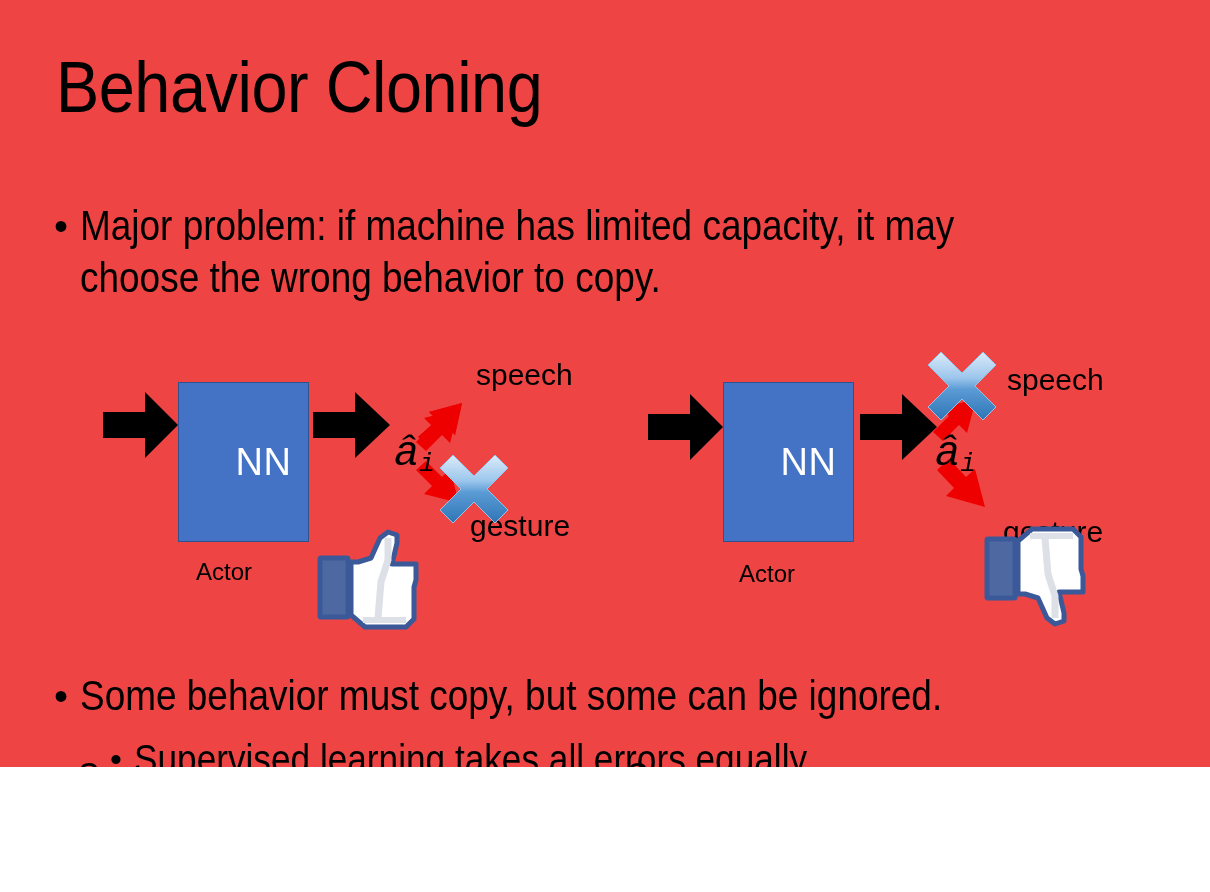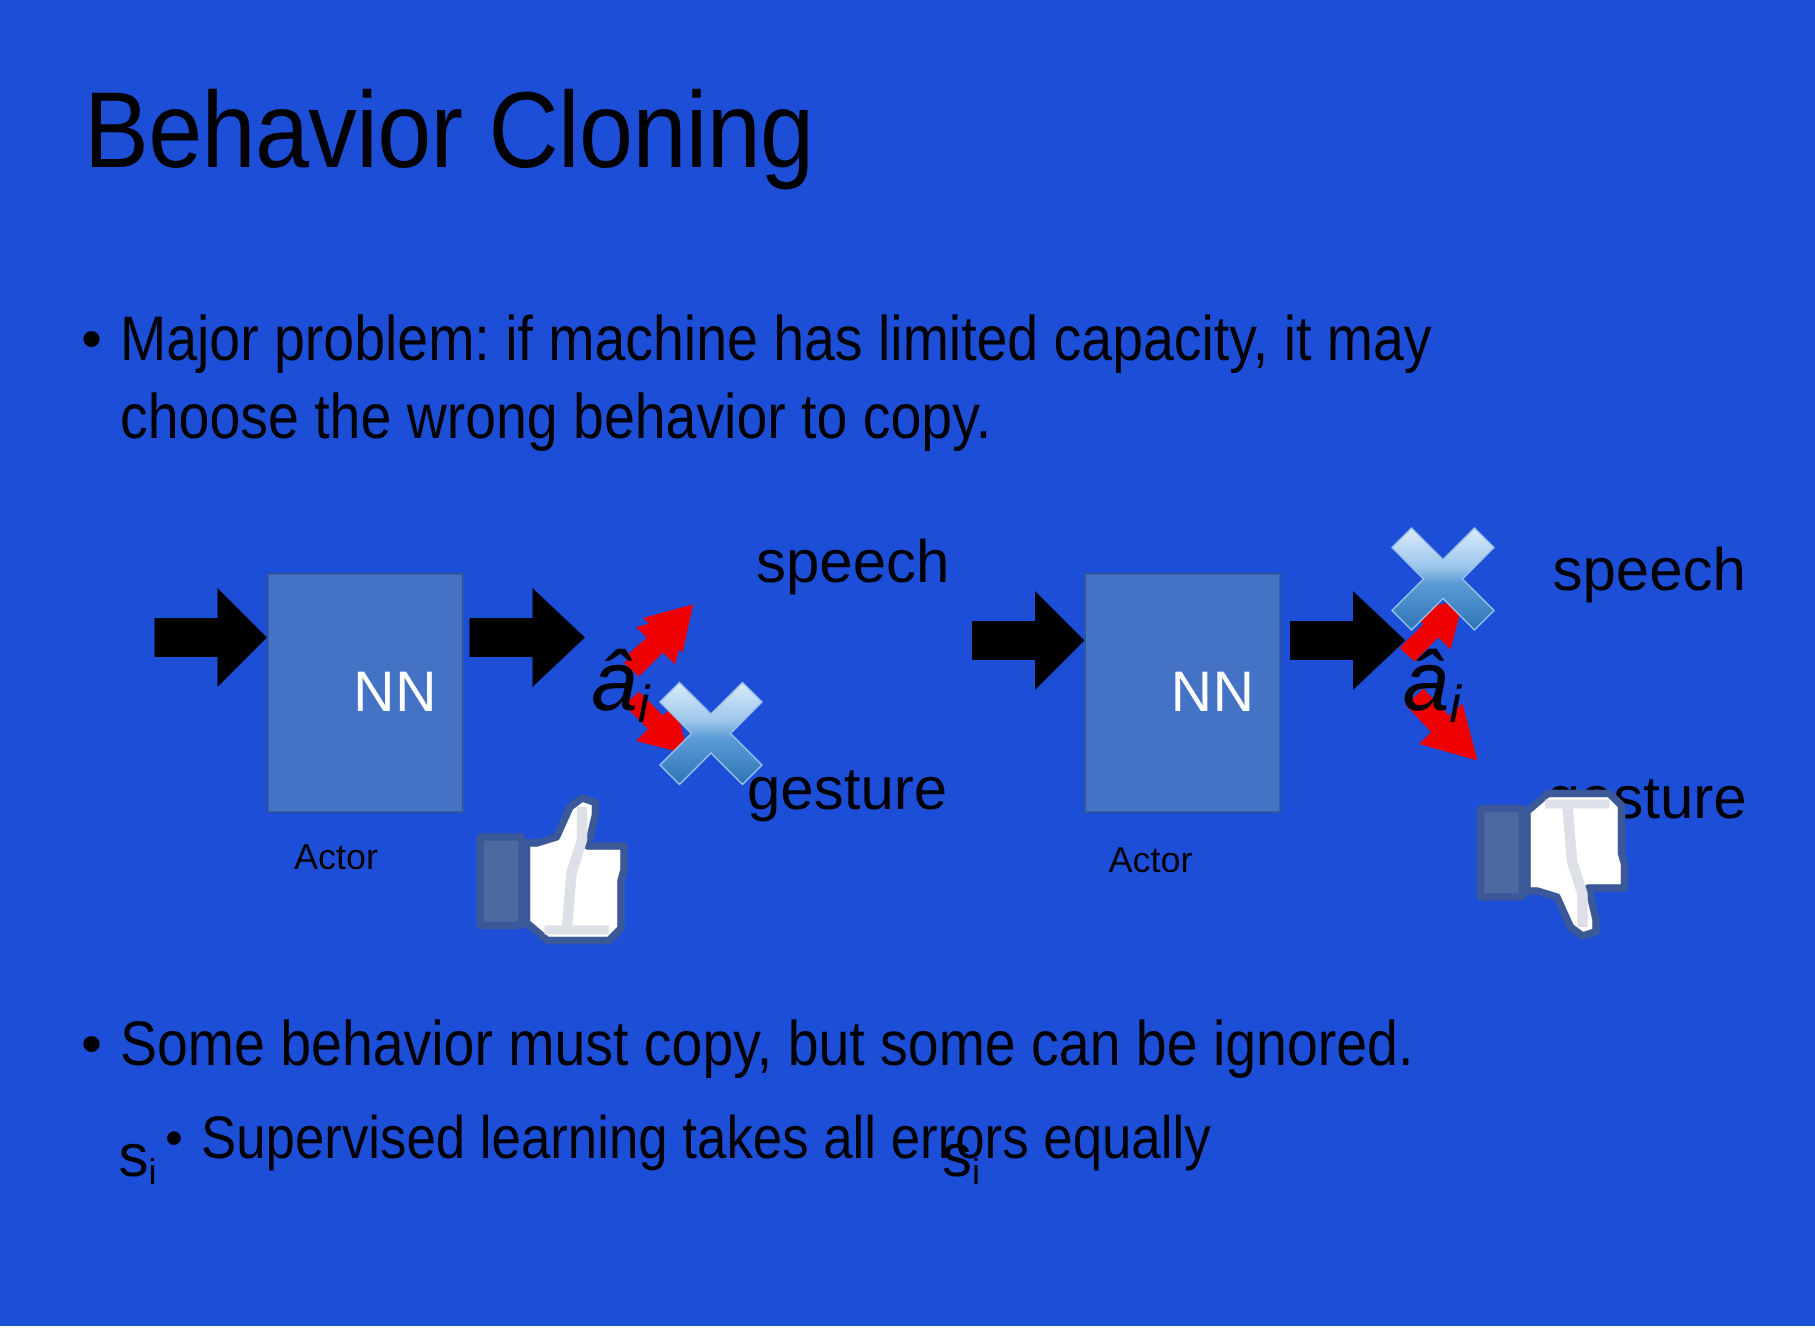--- a/index.html
+++ b/index.html
@@ -7,22 +7,22 @@
     padding: 0;
     background: #ffffff;
   }
   body {
     font-family: "Liberation Sans", sans-serif;
     color: #000000;
   }
   #slide {
     position: relative;
     width: 1210px;
-    height: 884px;
-    background: #1d4ed8;
+    height: 767px;
+    background: #ef4444;
     overflow: hidden;
   }
 
   
   .slide-title {
     position: absolute;
     left: 56px;
     top: 44px;
     font-size: 72px;
     line-height: 86px;
@@ -104,40 +104,39 @@
     white-space: nowrap;
     margin-left: 41px;
   }
   .s-label sub {
     font-size: 0.60em;
     vertical-align: -0.22em;
   }
 
   .a-hat {
     position: absolute;
-    font-family: Liberation Sans, sans-serif;
+    font-family: Liberation Mono, monospace;
     font-style: italic;
-    font-size: 56px;
+    font-size: 42px;
     line-height: 48px;
     color: #000;
     white-space: nowrap;
   }
   .a-hat sub {
     font-size: 0.62em;
     vertical-align: -0.24em;
     font-style: italic;
   }
 
   .out-label {
     position: absolute;
-    font-size: 40px;
+    font-size: 30px;
     line-height: 44px;
     color: #000;
     white-space: nowrap;
-    margin-left: 28px;
   }
 
   svg.layer {
     position: absolute;
     left: 0; top: 0;
     width: 100%;
     height: 100%;
     overflow: visible;
     pointer-events: none;
   }

